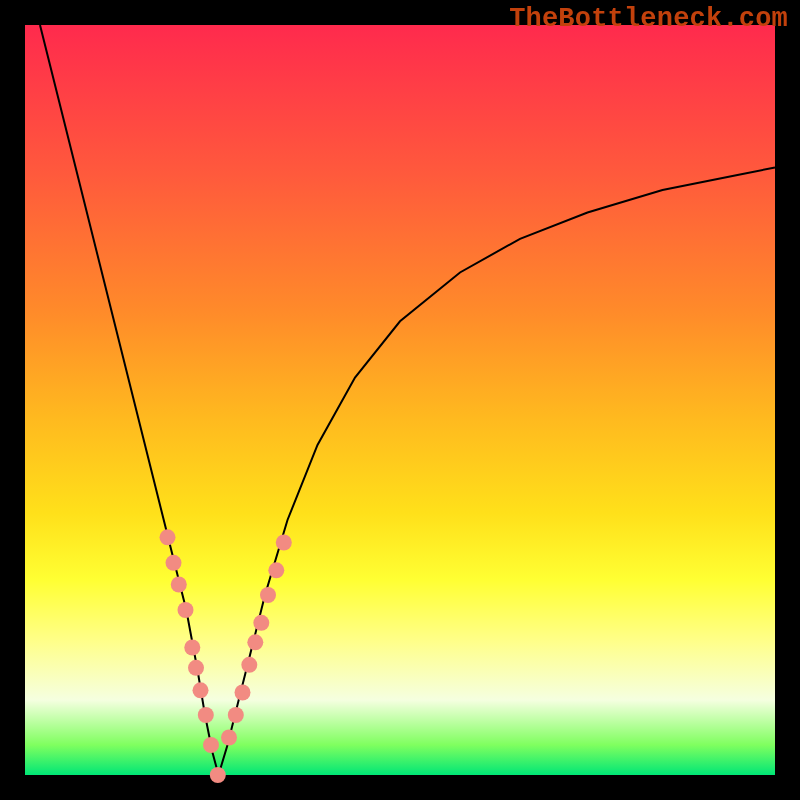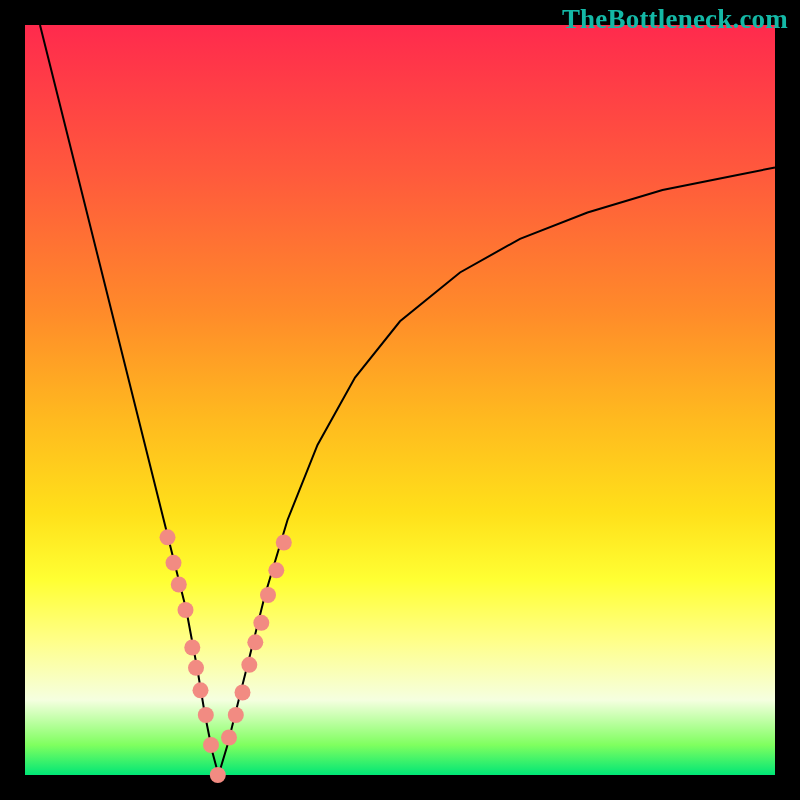--- a/index.html
+++ b/index.html
@@ -26,22 +26,22 @@
       #ffff88 82%,
       #f5ffe0 90%,
       #7fff5f 96%,
       #00e676 100%
     );
   }
   .watermark {
     position: absolute;
     top: 4px;
     right: 12px;
-    color: #14b8a6;
-    font-family: Liberation Serif, serif;
+    color: #c2410c;
+    font-family: Liberation Mono, monospace;
     font-size: 27px;
     font-weight: 600;
     letter-spacing: 0.2px;
     user-select: none;
   }
   svg {
     position: absolute;
     left: 0;
     top: 0;
   }

